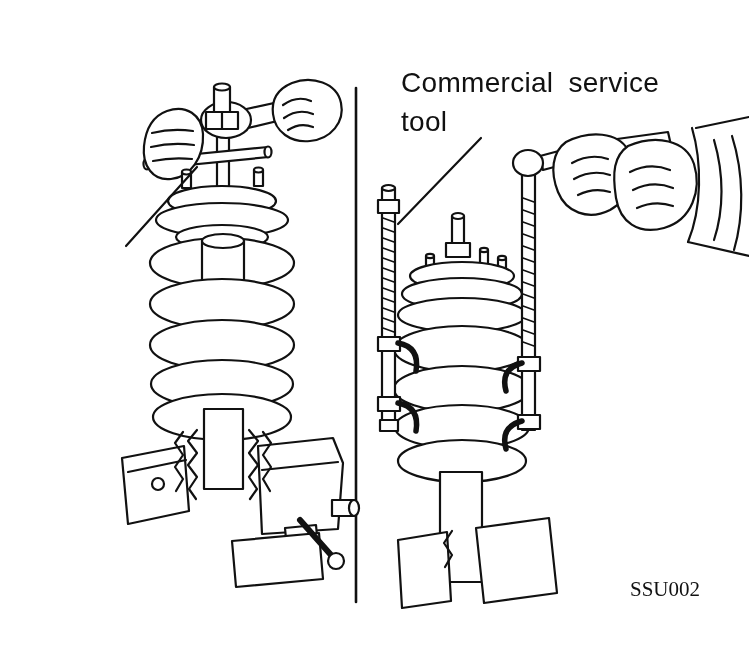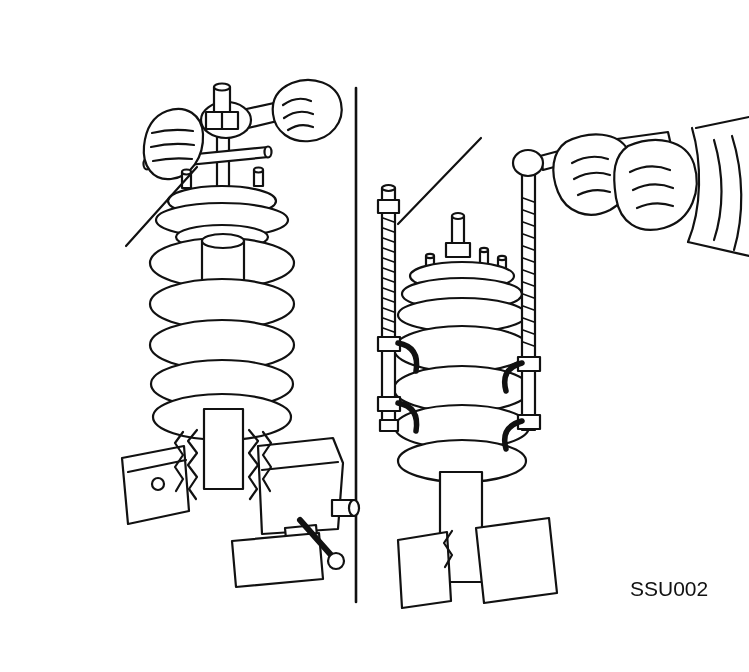--- a/index.html
+++ b/index.html
@@ -28,21 +28,21 @@
     line-height: 1.38;
     letter-spacing: 0.3px;
     color: var(--ink);
     white-space: normal;
   }
   .label-left  { left: 36px;  top: 238px; width: 130px; }
   .label-right { left: 401px; top: 64px;  width: 300px; word-spacing: 7px; }
   .figure-code {
     position: absolute;
     left: 630px; top: 577px;
-    font-family: Liberation Sans, sans-serif;
+    font-family: Liberation Serif, serif;
     font-size: 21px;
     color: var(--ink);
   }
 </style>
 </head>
 <body>
 
 <div class="figure">
 
   <svg width="749" height="672" viewBox="0 0 749 672" xmlns="http://www.w3.org/2000/svg">
@@ -219,16 +219,17 @@
           <path d="M 732,136 C 744,174 744,216 734,250"></path>
         </g>
 
         <line x1="481" y1="138" x2="398" y2="224"></line>
       </g>
 
     </g>
   </svg>
 
 
+  <div class="label label-right">Commercial service tool</div>
 
   <div class="figure-code">SSU002</div>
 
 </div>
 
 </body></html>

